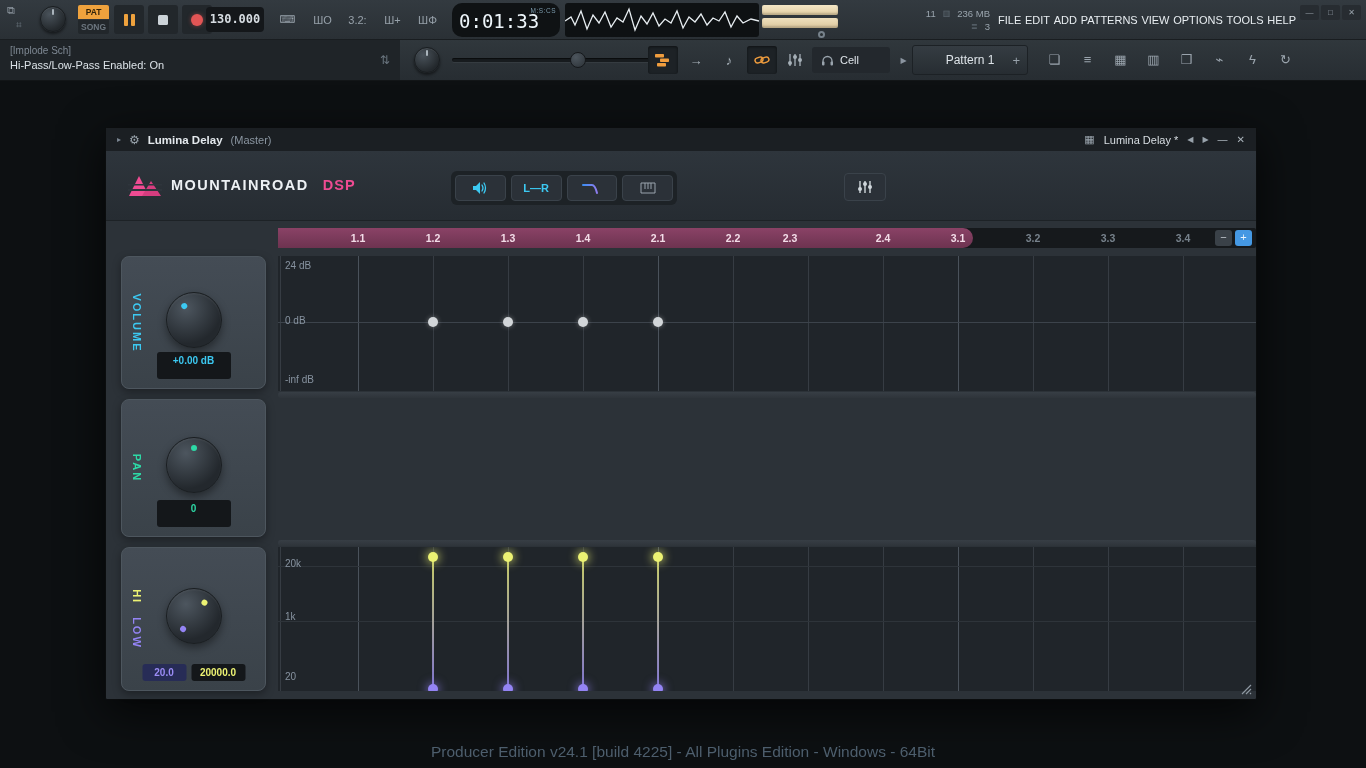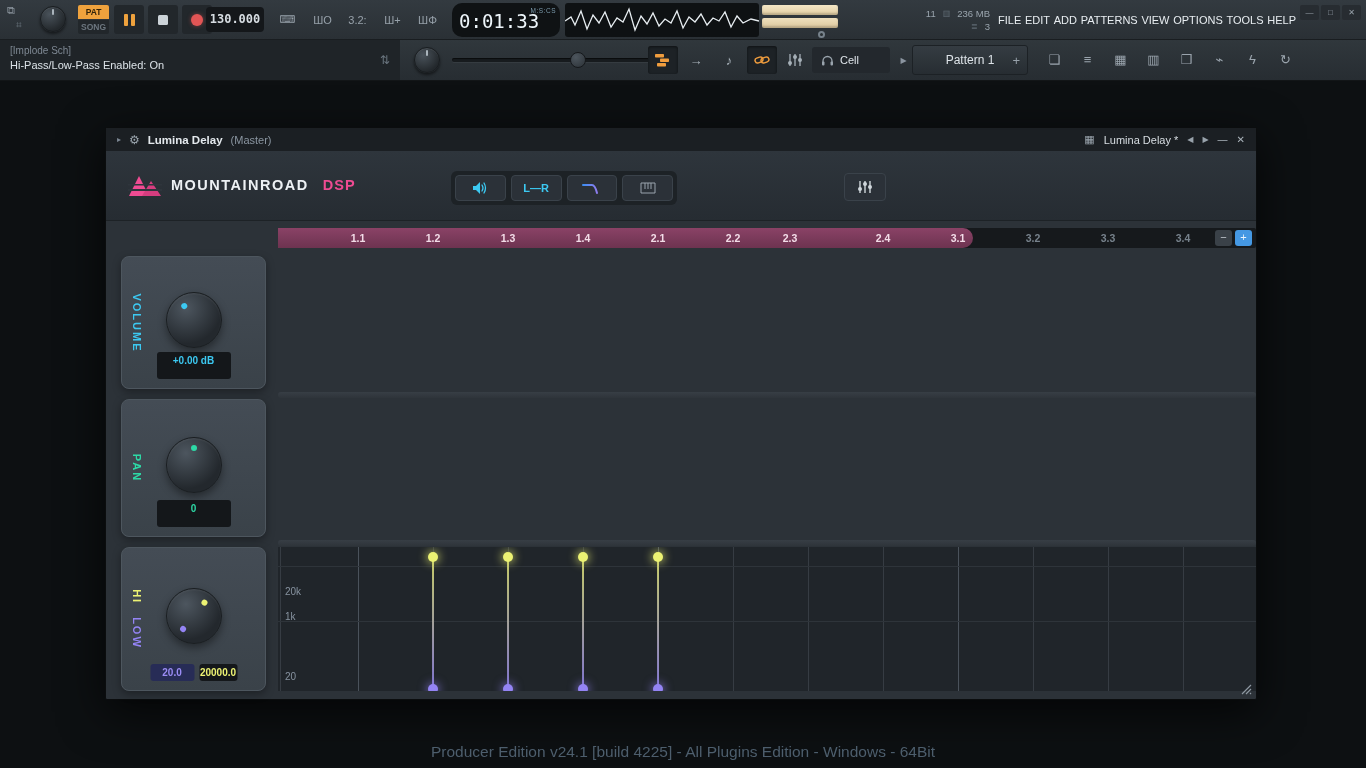--- a/index.html
+++ b/index.html
@@ -136,21 +136,21 @@
   .vl-hi{color:#ecf273;} .vl-low{color:#9484f4;margin-top:8px;}
   .lknob{position:absolute;left:50%;top:48%;transform:translate(-50%,-50%);width:56px;height:56px;border-radius:50%;
          background:radial-gradient(circle at 35% 28%,#4d565f,#23282d 68%);border:1px solid #1a1e21;
          box-shadow:0 4px 8px rgba(0,0,0,.4),inset 0 1px 2px rgba(255,255,255,.08);}
   .lknob .kdot{width:6px;height:6px;}
   .vbox{position:absolute;left:50%;transform:translateX(-50%);bottom:9px;width:74px;height:27px;background:#14171a;
         border-radius:3px;font-size:10px;font-weight:bold;text-align:center;line-height:17px;}
   .vb-cyan{color:#3cc9f2;} .vb-green{color:#2dd9a6;}
   .vboxes{position:absolute;left:50%;transform:translateX(-50%);bottom:9px;display:flex;gap:5px;}
   .vb-low{width:44px;height:17px;background:#272c56;color:#9b8cf5;border-radius:3px;font-size:10px;font-weight:bold;text-align:center;line-height:17px;}
-  .vb-hi{width:38px;height:17px;background:#14171a;color:#ecf273;border-radius:3px;font-size:10px;font-weight:bold;text-align:center;line-height:17px;}
+  .vb-hi{width:54px;height:17px;background:#14171a;color:#ecf273;border-radius:3px;font-size:10px;font-weight:bold;text-align:center;line-height:17px;}
 
   
   .lgrid{position:absolute;left:172px;width:978px;background-color:#20252a;overflow:hidden;
          background-image:
            repeating-linear-gradient(to right,transparent 0 299px,#4a525b 299px 300px),
            repeating-linear-gradient(to right,transparent 0 74px,#363c43 74px 75px);
          background-position:-219px 0,6px 0;}
   .lg1{top:128px;height:135px;} .lg2{top:271px;height:140px;} .lg3{top:419px;height:144px;}
   .yl{position:absolute;left:7px;font-size:10px;color:#8793a0;z-index:2;}
   .hguide{position:absolute;left:0;right:0;height:1px;background:#3c434b;}
@@ -408,20 +408,30 @@
         </div>
       </div>
 
       <div class="lpanel lp1">
         <div class="vlabel vl-volume">VOLUME</div>
         <div class="lknob">
           <span class="kdot" style="--a:-35deg;--r:-17px;background:#3cc9f2;"></span>
         </div>
         <div class="vbox vb-cyan">+0.00 dB</div>
       </div>
+      <div class="lgrid lg1">
+        <span class="yl" style="top:4px;">24 dB</span>
+        <span class="yl" style="top:59px;">0 dB</span>
+        <span class="yl" style="bottom:6px;">-inf dB</span>
+        <div class="hguide" style="top:66px;"></div>
+      <div class="apoint" style="left: 155px; top: 66px;"></div>
+          <div class="apoint" style="left: 230px; top: 66px;"></div>
+          <div class="apoint" style="left: 305px; top: 66px;"></div>
+          <div class="apoint" style="left: 380px; top: 66px;"></div>
+        </div>
       <div class="lsep ls1"></div>
 
       <div class="lpanel lp2">
         <div class="vlabel vl-pan">PAN</div>
         <div class="lknob">
           <span class="kdot" style="--a:0deg;--r:-17px;background:#2dd9a6;"></span>
         </div>
         <div class="vbox vb-green">0</div>
       </div>
       <div class="lsep ls2"></div>
@@ -434,21 +444,21 @@
         <div class="lknob">
           <span class="kdot" style="--a:38deg;--r:-17px;background:#ecf273;"></span>
           <span class="kdot" style="--a:-140deg;--r:-17px;background:#9484f4;"></span>
         </div>
         <div class="vboxes">
           <div class="vb-low">20.0</div>
           <div class="vb-hi">20000.0</div>
         </div>
       </div>
       <div class="lgrid lg3">
-        <span class="yl" style="top:11px;margin-top:28px;">20k</span>
+        <span class="yl" style="top:11px;">20k</span>
         <span class="yl" style="top:64px;">1k</span>
         <span class="yl" style="bottom:9px;">20</span>
         <div class="hguide faint" style="top:19px;"></div>
         <div class="hguide faint" style="top:74px;"></div>
       <div class="aline" style="left: 155px; top: 10px; height: 132px;"></div>
           <div class="apoint apy" style="left: 155px; top: 10px;"></div>
           <div class="apoint app" style="left: 155px; top: 142px;"></div>
           <div class="aline" style="left: 230px; top: 10px; height: 132px;"></div>
           <div class="apoint apy" style="left: 230px; top: 10px;"></div>
           <div class="apoint app" style="left: 230px; top: 142px;"></div>

